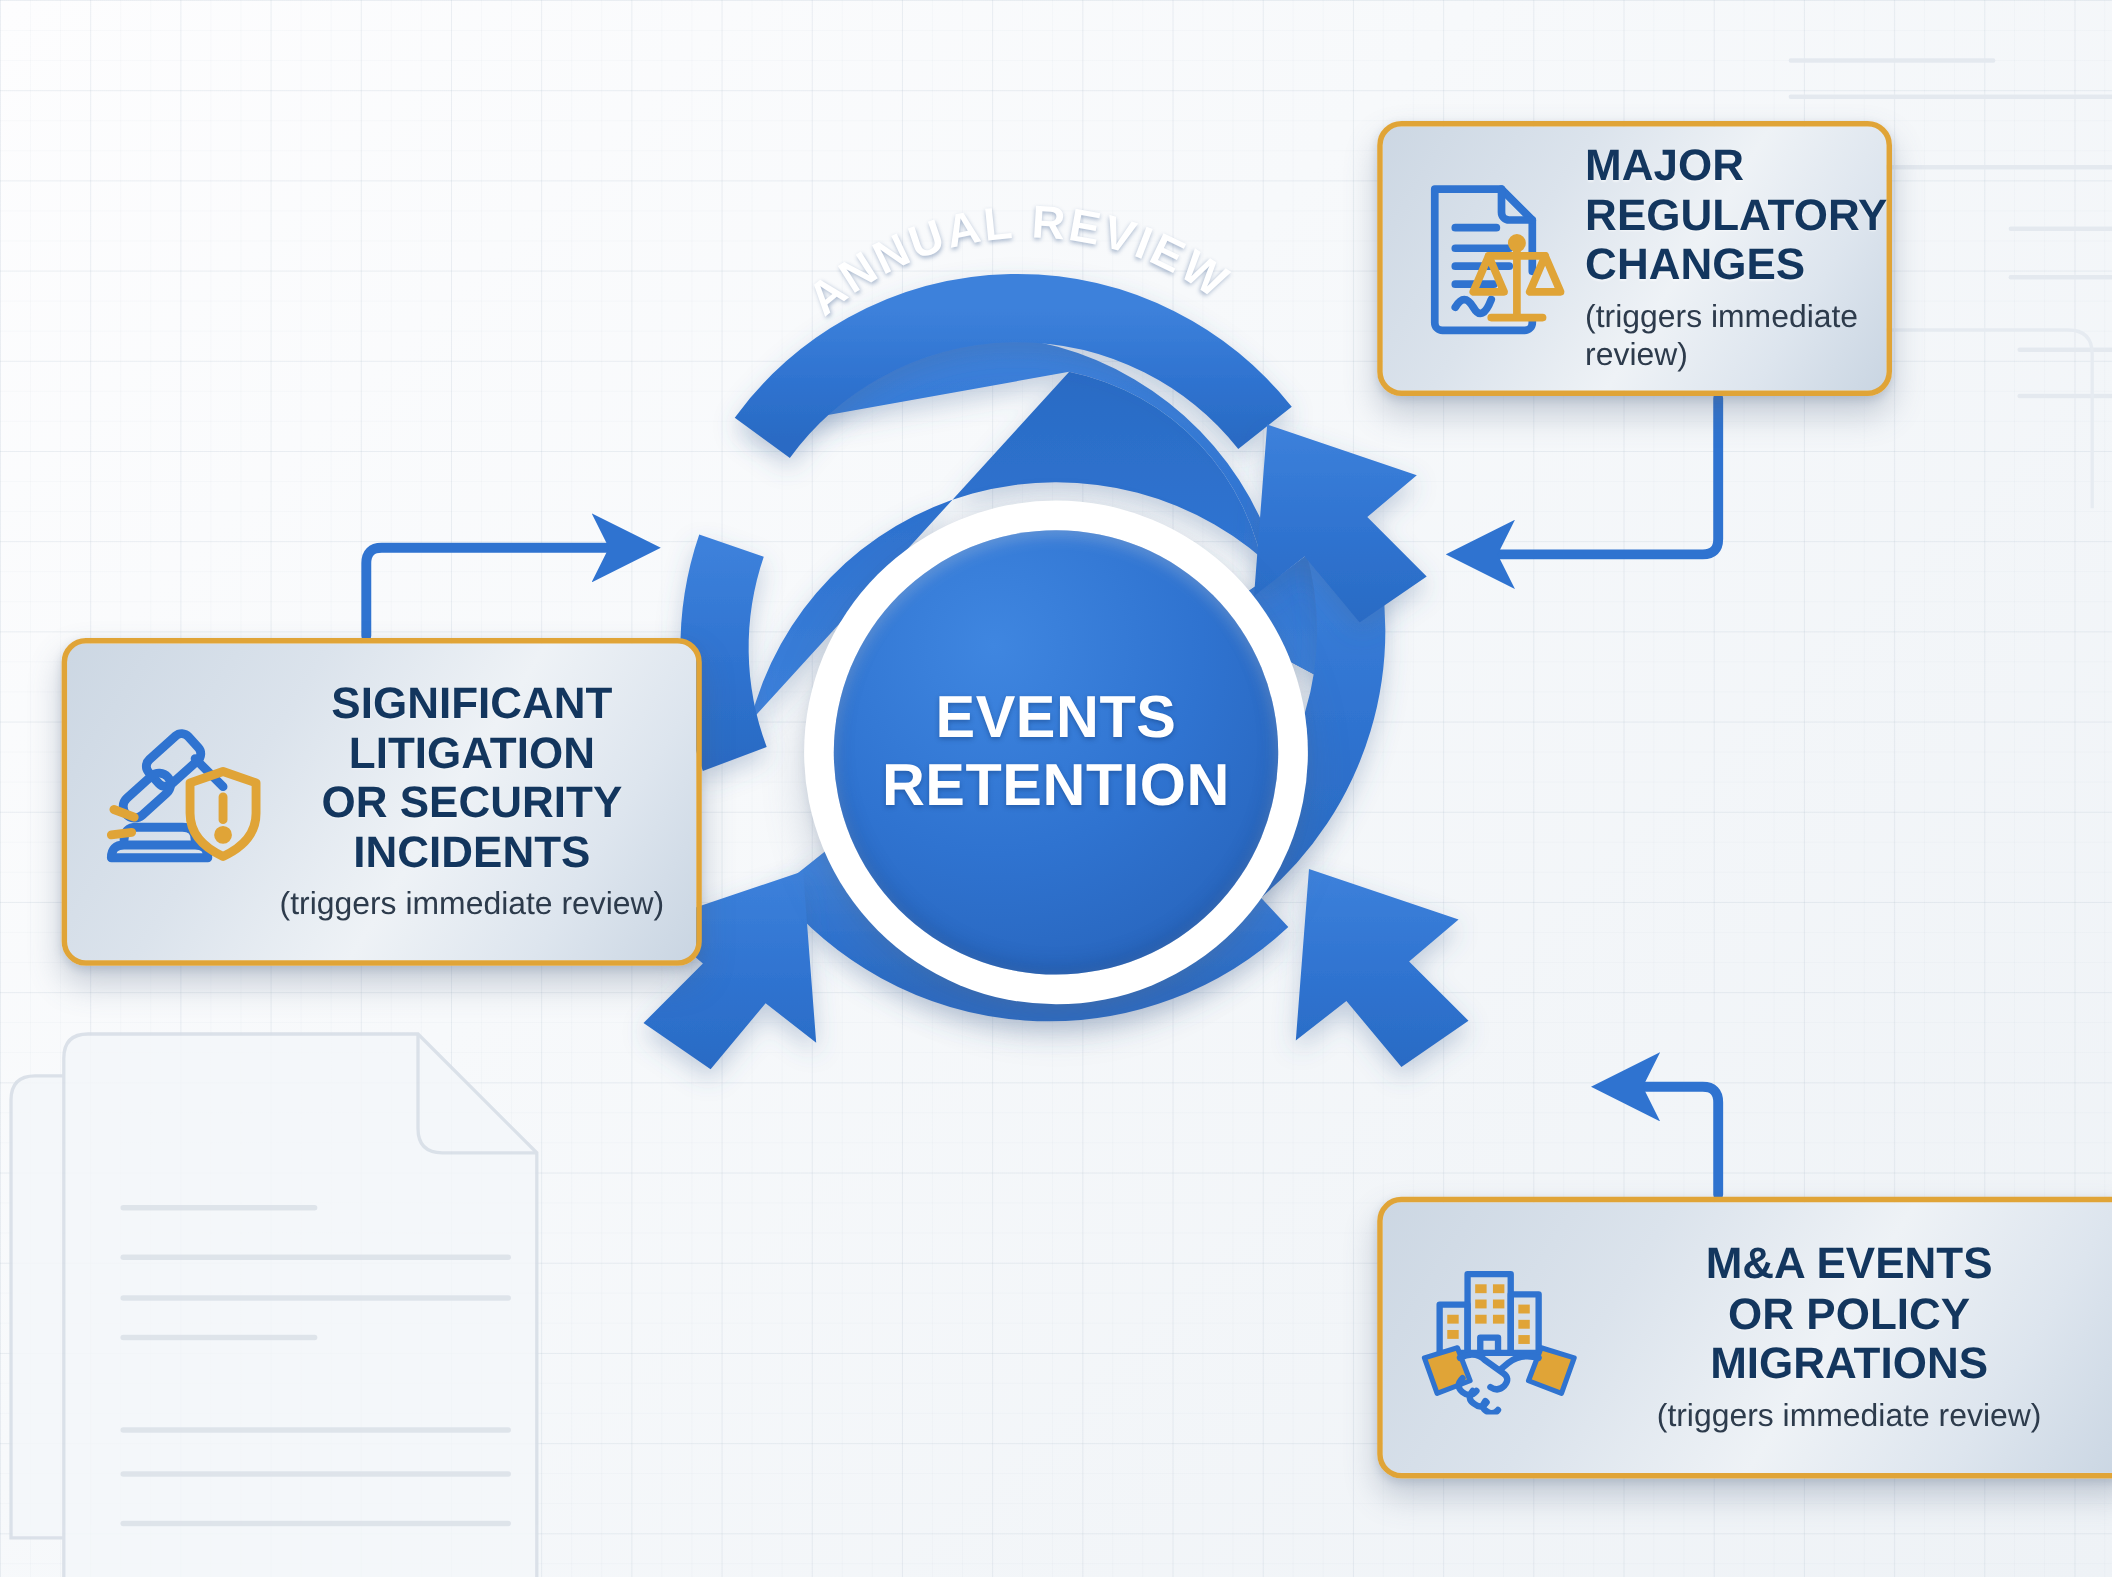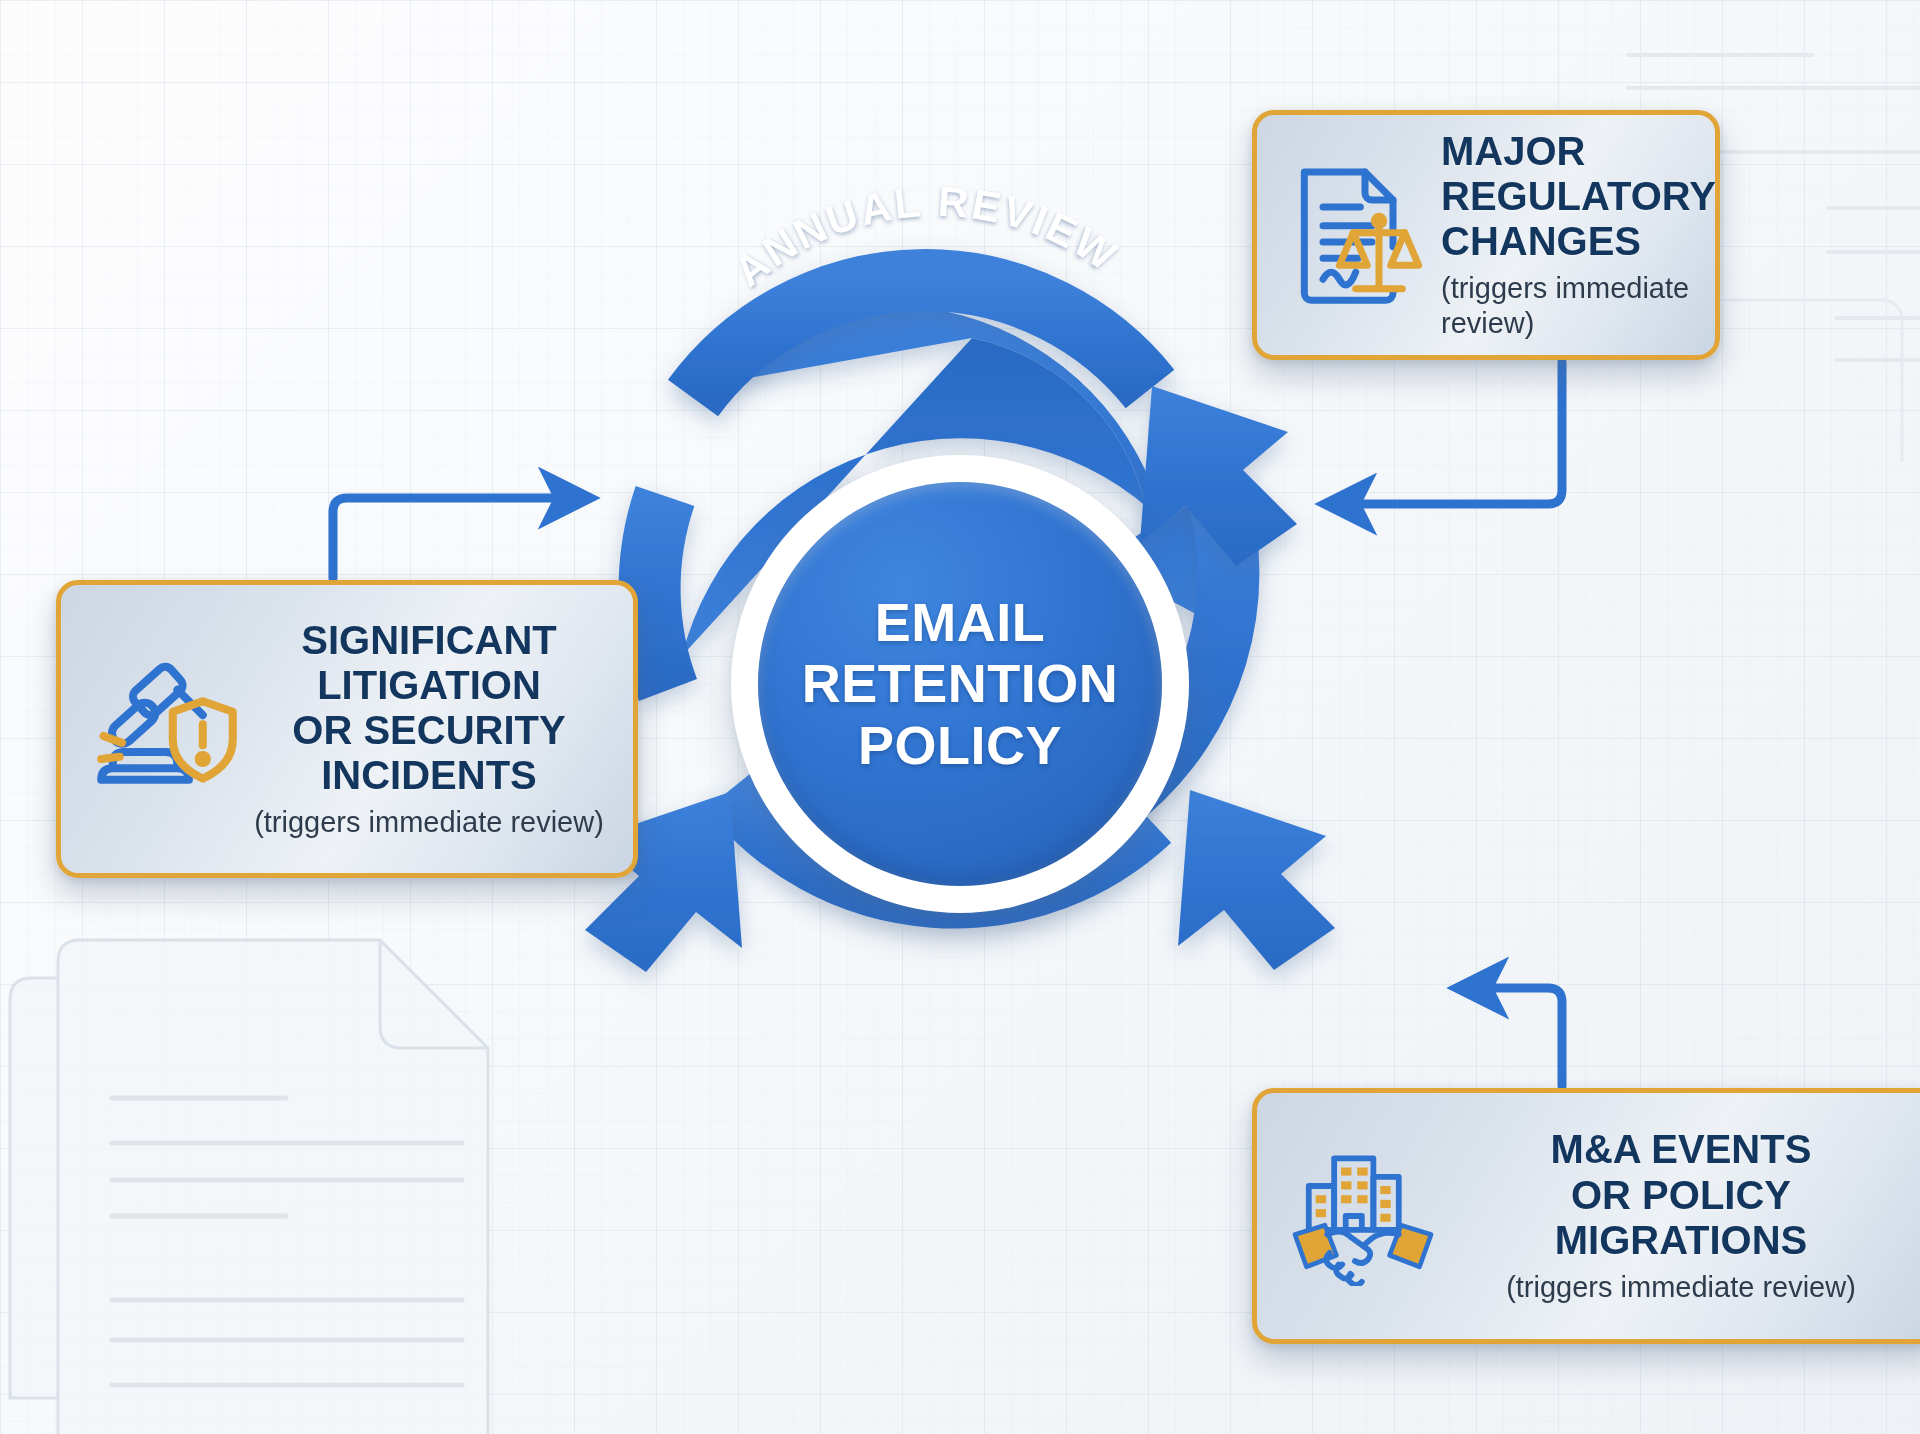--- a/index.html
+++ b/index.html
@@ -203,23 +203,22 @@
 
       <path d="M 1562 362 V 490 Q 1562 504 1548 504 H 1330" marker-end="url(#arrowL)"></path>
 
       <path d="M 1562 1086 V 1002 Q 1562 988 1548 988 H 1462" marker-end="url(#arrowL)"></path>
     </g>
   </svg>
 
   <div class="hub">
     <div class="hub-inner">
       <div class="hub-text">
-        <div>EMAIL</div>
+        <div>EVENTS</div>
         <div>RETENTION</div>
-        <div>POLICY</div>
       </div>
     </div>
   </div>
 
   <div class="card" id="card-regulatory">
     <div class="icon">
       <svg width="140" height="150" viewBox="0 0 120 128">
         <g fill="none" stroke="#2f73d0" stroke-width="6" stroke-linecap="round" stroke-linejoin="round">
           <path d="M14 10 h52 l24 24 v40 M14 10 v104 a6 6 0 0 0 6 6 h64 a6 6 0 0 0 6-6 v-2"></path>
           <path d="M66 10 v18 a6 6 0 0 0 6 6 h18"></path>

